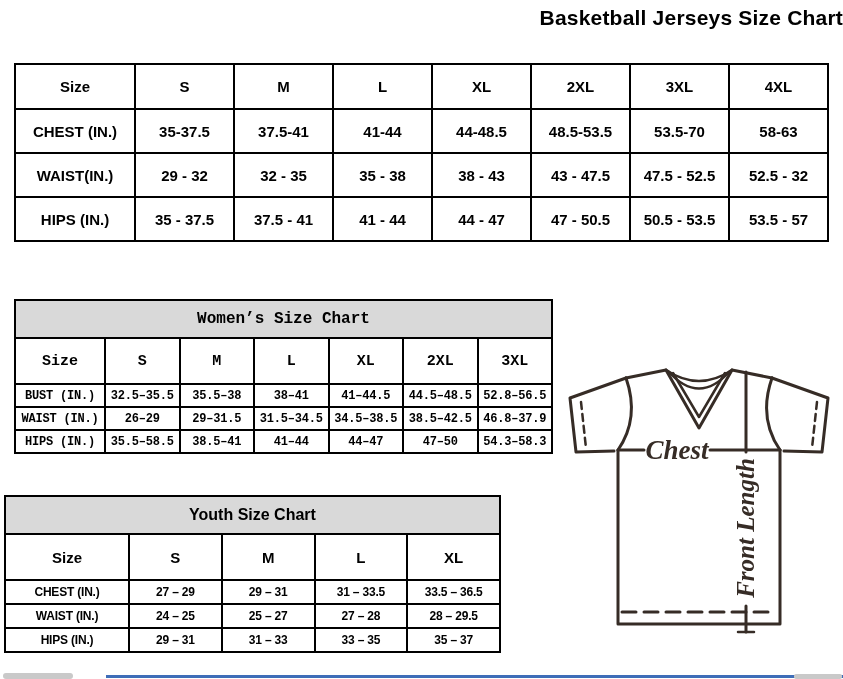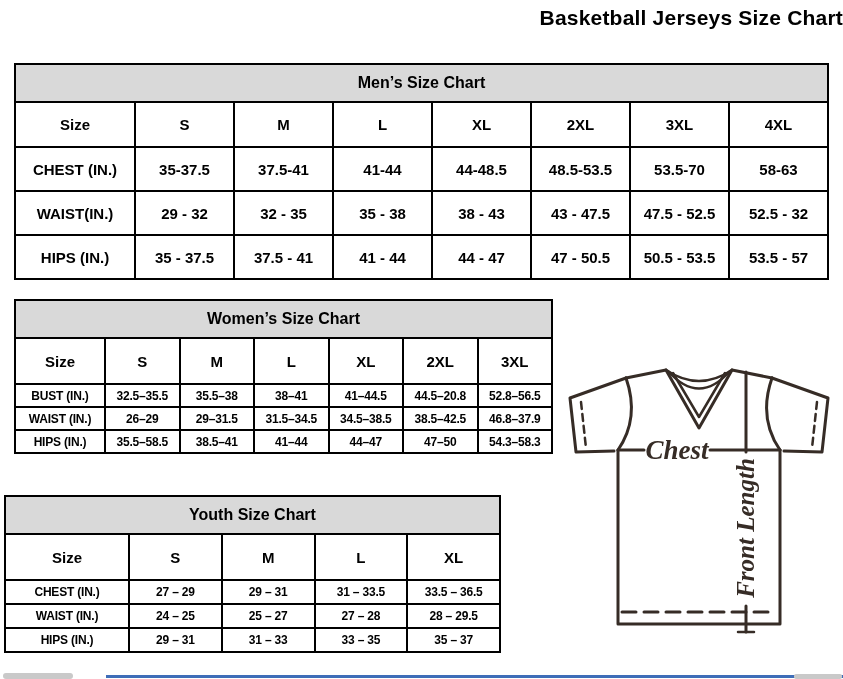--- a/index.html
+++ b/index.html
@@ -18,21 +18,21 @@
     border:2px solid #000; text-align:center; vertical-align:middle;
     font-weight:700; color:#000; padding:0; overflow:hidden; white-space:nowrap;
   }
   tr.band td { background:#d9d9d9; height:36px; font-size:16px; }
   
   table.mens { left:14px; top:63px; width:815px; }
   table.mens col.labelcol { width:120px; }
   table.mens tr.cols th { height:43px; font-size:15px; }
   table.mens tr.data th, table.mens tr.data td { height:42px; font-size:15px; }
   
-  table.womens { left:14px; top:299px; width:539px; }
+  table.womens { left:14px; top:299px; width:539px;font-family:Liberation Mono, monospace; }
   table.womens col.labelcol { width:90px; }
   table.womens tr.cols th { height:44px; font-size:15px; }
   table.womens tr.data th, table.womens tr.data td {
     height:21px; font-size:12px; letter-spacing:-0.2px;
   }
   
   table.youth { left:4px; top:495px; width:497px; }
   table.youth col.labelcol { width:124px; }
   table.youth tr.cols th { height:44px; font-size:15px; }
   table.youth tr.data th, table.youth tr.data td {
@@ -62,23 +62,20 @@
       <col class="labelcol">
         <col>
         <col>
         <col>
         <col>
         <col>
         <col>
         <col>
     </colgroup>
     <tbody>
-        <tr class="band">
-      <td colspan="8">Men’s Size Chart</td>
-    </tr>
     <tr class="cols">
       <th>Size</th>
       <th>S</th>
       <th>M</th>
       <th>L</th>
       <th>XL</th>
       <th>2XL</th>
       <th>3XL</th>
       <th>4XL</th>
     </tr>
@@ -137,21 +134,21 @@
       <th>XL</th>
       <th>2XL</th>
       <th>3XL</th>
     </tr>
     <tr class="data">
       <th>BUST (IN.)</th>
       <td>32.5–35.5</td>
       <td>35.5–38</td>
       <td>38–41</td>
       <td>41–44.5</td>
-      <td>44.5–20.8</td>
+      <td>44.5–48.5</td>
       <td>52.8–56.5</td>
     </tr>
     <tr class="data">
       <th>WAIST (IN.)</th>
       <td>26–29</td>
       <td>29–31.5</td>
       <td>31.5–34.5</td>
       <td>34.5–38.5</td>
       <td>38.5–42.5</td>
       <td>46.8–37.9</td>

